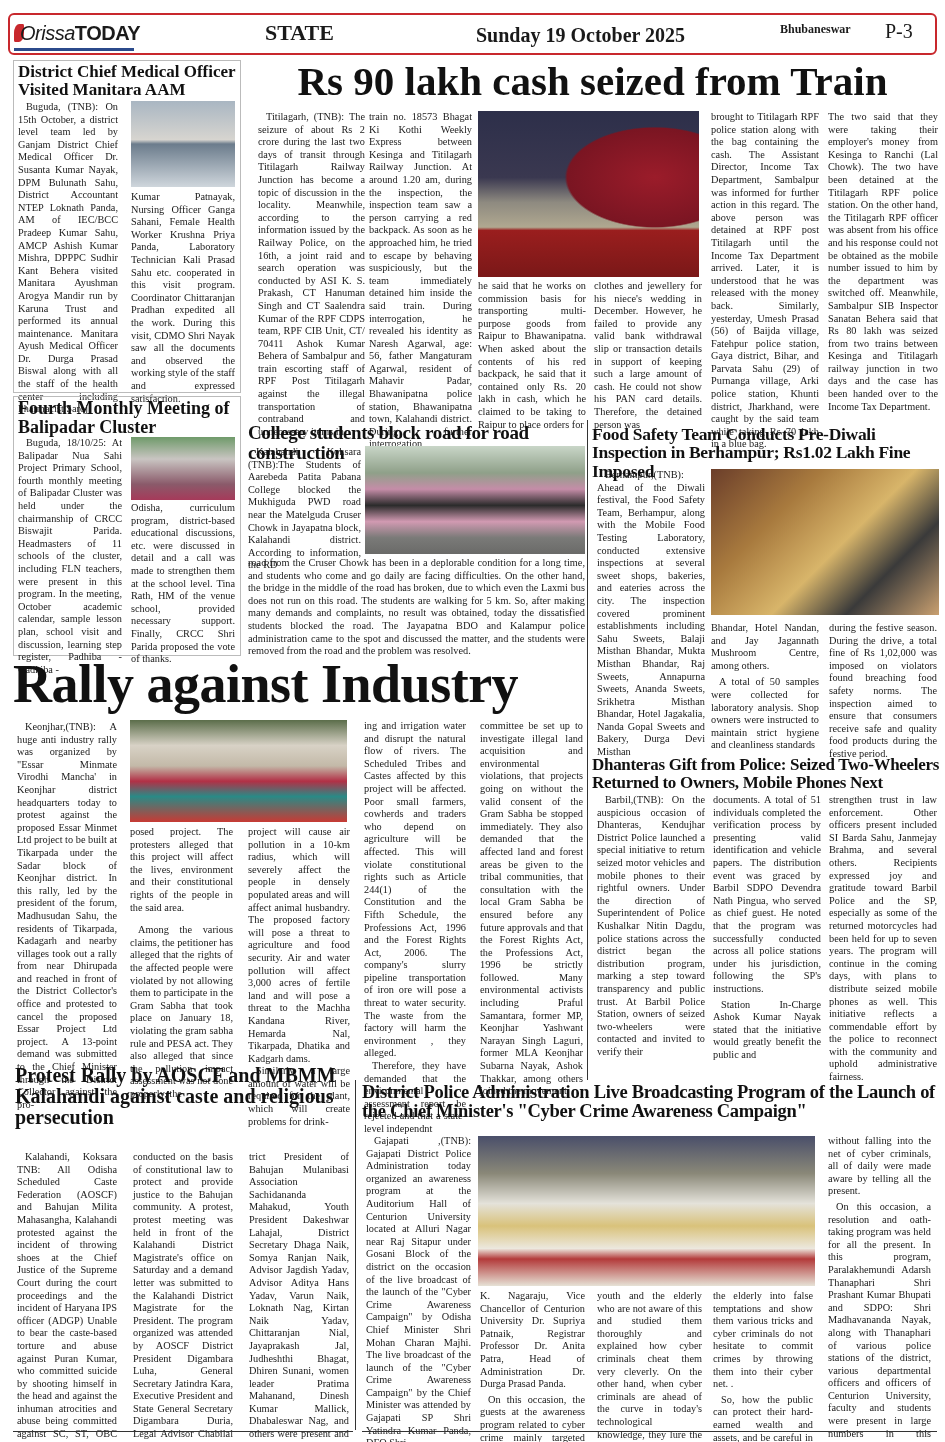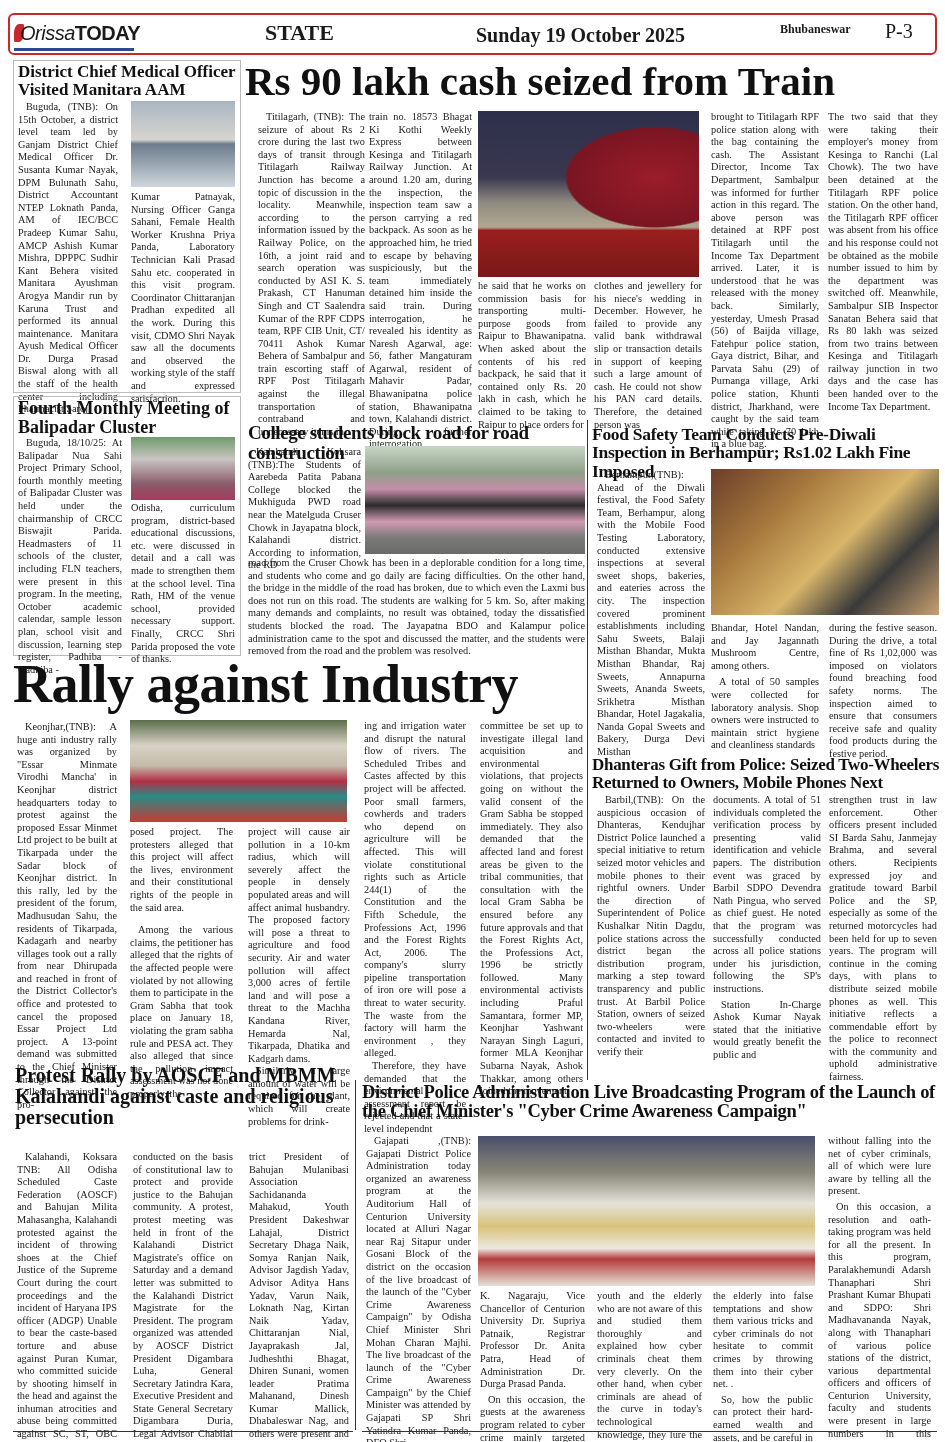--- a/index.html
+++ b/index.html
@@ -54,21 +54,21 @@
   <h3 style="font-size:18px;margin:2px 4px 2px">Fourth Monthly Meeting of Balipadar Cluster</h3>
   <div class="col body" style="left:4px;top:40px;width:104px">
       <p>Buguda, 18/10/25: At Balipadar Nua Sahi Project Primary School, fourth monthly meeting of Balipadar Cluster was held under the chairmanship of CRCC Biswajit Parida. Headmasters of 11 schools of the cluster, including FLN teachers, were present in this program. In the meeting, October academic calendar, sample lesson plan, school visit and discussion, learning step register, Padhiba - Gadhiba -</p>
     </div>
   <div class="col photo" style="left:117px;top:40px;width:104px;height:63px;background:linear-gradient(180deg,#6f9a6a 0%,#c9c5c2 35%,#8a5a6a 75%,#a63a5a 100%)"></div>
   <div class="col body" style="left:117px;top:105px;width:104px">
       <p style="text-indent:0">Odisha, curriculum program, district-based educational discussions, etc. were discussed in detail and a call was made to strengthen them at the school level. Tina Rath, HM of the venue school, provided necessary support. Finally, CRCC Shri Parida proposed the vote of thanks.</p>
     </div>
 </div>
 
-<h1 class="abs" style="left:245px;top:60px;width:695px;font-size:41px;">Rs 90 lakh cash seized from Train</h1>
+<h1 class="abs" style="left:245px;top:60px;width:695px;font-size:41px;text-align:center">Rs 90 lakh cash seized from Train</h1>
 <div class="col body" style="left:258px;top:111px;width:107px">
     <p>Titilagarh, (TNB): The seizure of about Rs 2 crore during the last two days of transit through Titilagarh Railway Junction has become a topic of discussion in the locality. Meanwhile, according to the information issued by the Railway Police, on the 16th, a joint raid and search operation was conducted by ASI K. S. Prakash, CT Hanuman Singh and CT Saalendra Kumar of the RPF CDPS team, RPF CIB Unit, CT/ 70411 Ashok Kumar Behera of Sambalpur and train escorting staff of RPF Post Titilagarh against the illegal transportation of contraband and unnecessary items in</p>
   </div>
 <div class="col body" style="left:365px;top:111px;width:107px;padding-left:4px">
     <p style="text-indent:0">train no. 18573 Bhagat Ki Kothi Weekly Express between Kesinga and Titilagarh Railway Junction. At around 1.20 am, during the inspection, the inspection team saw a person carrying a red backpack. As soon as he approached him, he tried to escape by behaving suspiciously, but the team immediately detained him inside the said train. During interrogation, he revealed his identity as Naresh Agarwal, age: 56, father Mangaturam Agarwal, resident of Mahavir Padar, Bhawanipatna police station, Bhawanipatna town, Kalahandi district. During further interrogation,</p>
   </div>
 <div class="col photo" style="left:478px;top:111px;width:221px;height:166px;background:radial-gradient(ellipse at 80% 40%,#9b1c2a 0%,#7a1522 35%,transparent 36%),linear-gradient(180deg,#2d2f4a 0%,#3a3850 40%,#8e8a80 55%,#b0a890 70%,#9a1e1e 72%,#7a1818 100%)"></div>
 <div class="col body" style="left:478px;top:280px;width:108px">
     <p style="text-indent:0">he said that he works on commission basis for transporting multi-purpose goods from Raipur to Bhawanipatna. When asked about the contents of his red backpack, he said that it contained only Rs. 20 lakh in cash, which he claimed to be taking to Raipur to place orders for</p>
   </div>
@@ -164,16 +164,16 @@
   <p>On this occasion, the guests at the awareness program related to cyber crime mainly targeted the</p>
 </div>
 <div class="col body" style="left:597px;top:1290px;width:105px">
     <p style="text-indent:0">youth and the elderly who are not aware of this and studied them thoroughly and explained how cyber criminals cheat them very cleverly. On the other hand, when cyber criminals are ahead of the curve in today's technological knowledge, they lure the youth and</p>
   </div>
 <div class="col body" style="left:713px;top:1290px;width:100px">
   <p style="text-indent:0;margin-bottom:3px">the elderly into false temptations and show them various tricks and cyber criminals do not hesitate to commit crimes by throwing them into their cyber net. .</p>
   <p>So, how the public can protect their hard-earned wealth and assets, and be careful in this direction</p>
 </div>
 <div class="col body" style="left:828px;top:1135px;width:103px">
-  <p style="text-indent:0;margin-bottom:3px">without falling into the net of cyber criminals, all of which were lure aware by telling all the present.</p>
+  <p style="text-indent:0;margin-bottom:3px">without falling into the net of cyber criminals, all of daily were made aware by telling all the present.</p>
   <p>On this occasion, a resolution and oath-taking program was held for all the present. In this program, Paralakhemundi Adarsh Thanaphari Shri Prashant Kumar Bhupati and SDPO: Shri Madhavananda Nayak, along with Thanaphari of various police stations of the district, various departmental officers and officers of Centurion University, faculty and students were present in large numbers in this awareness program.</p>
 </div>
 <div class="abs hline" style="left:362px;top:1431px;width:575px"></div>
 
 </body></html>

